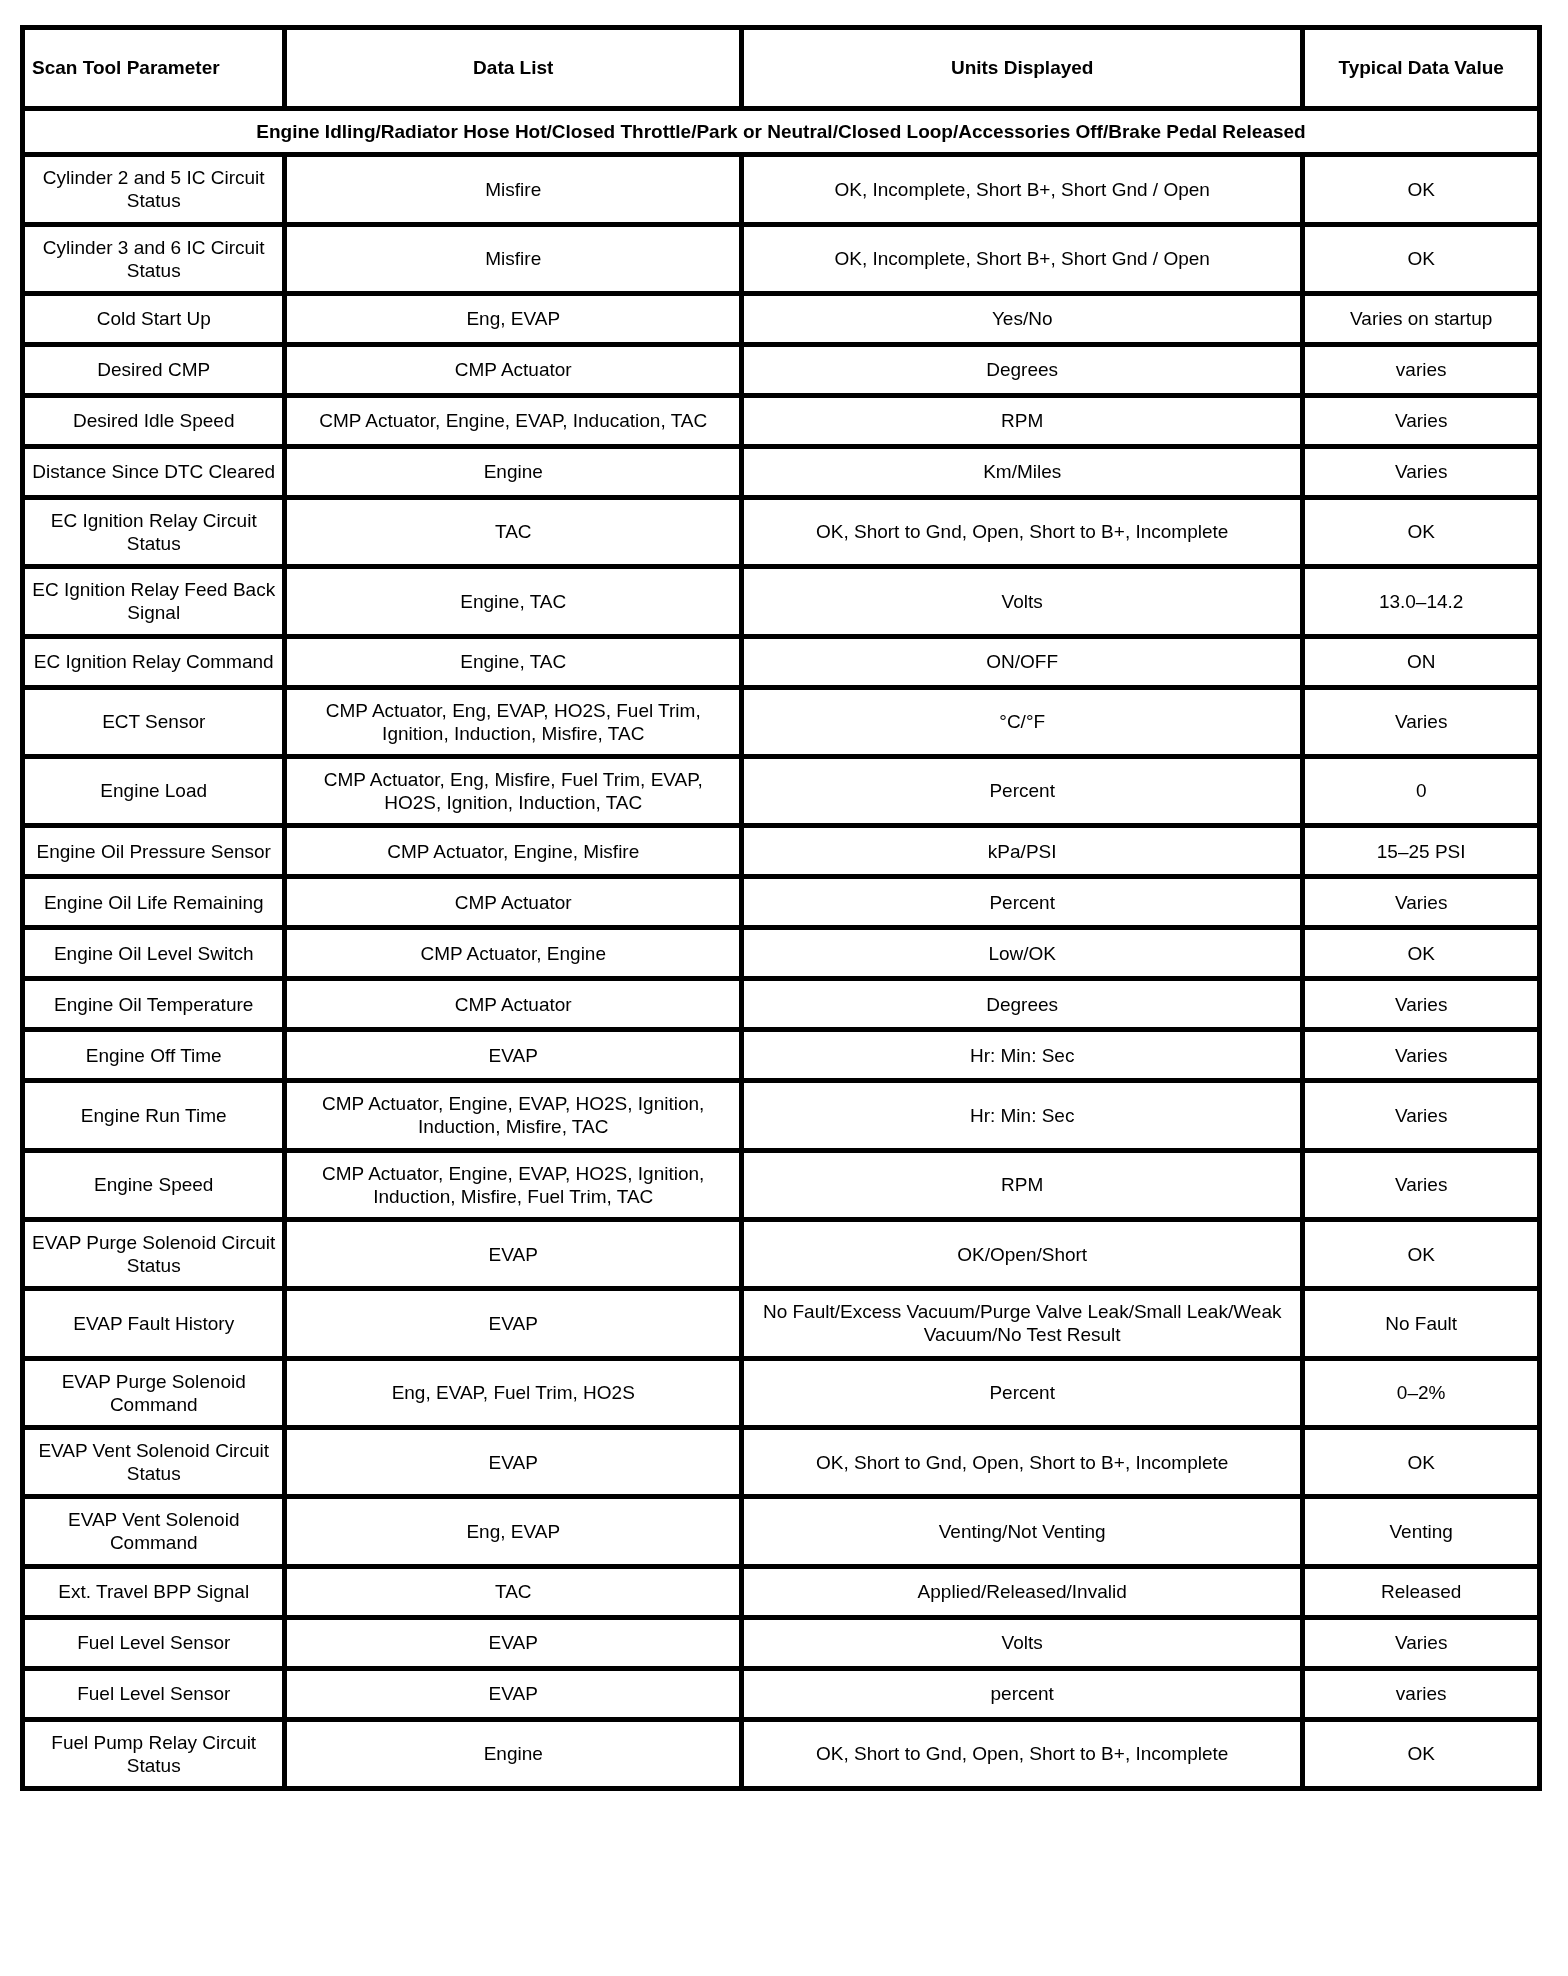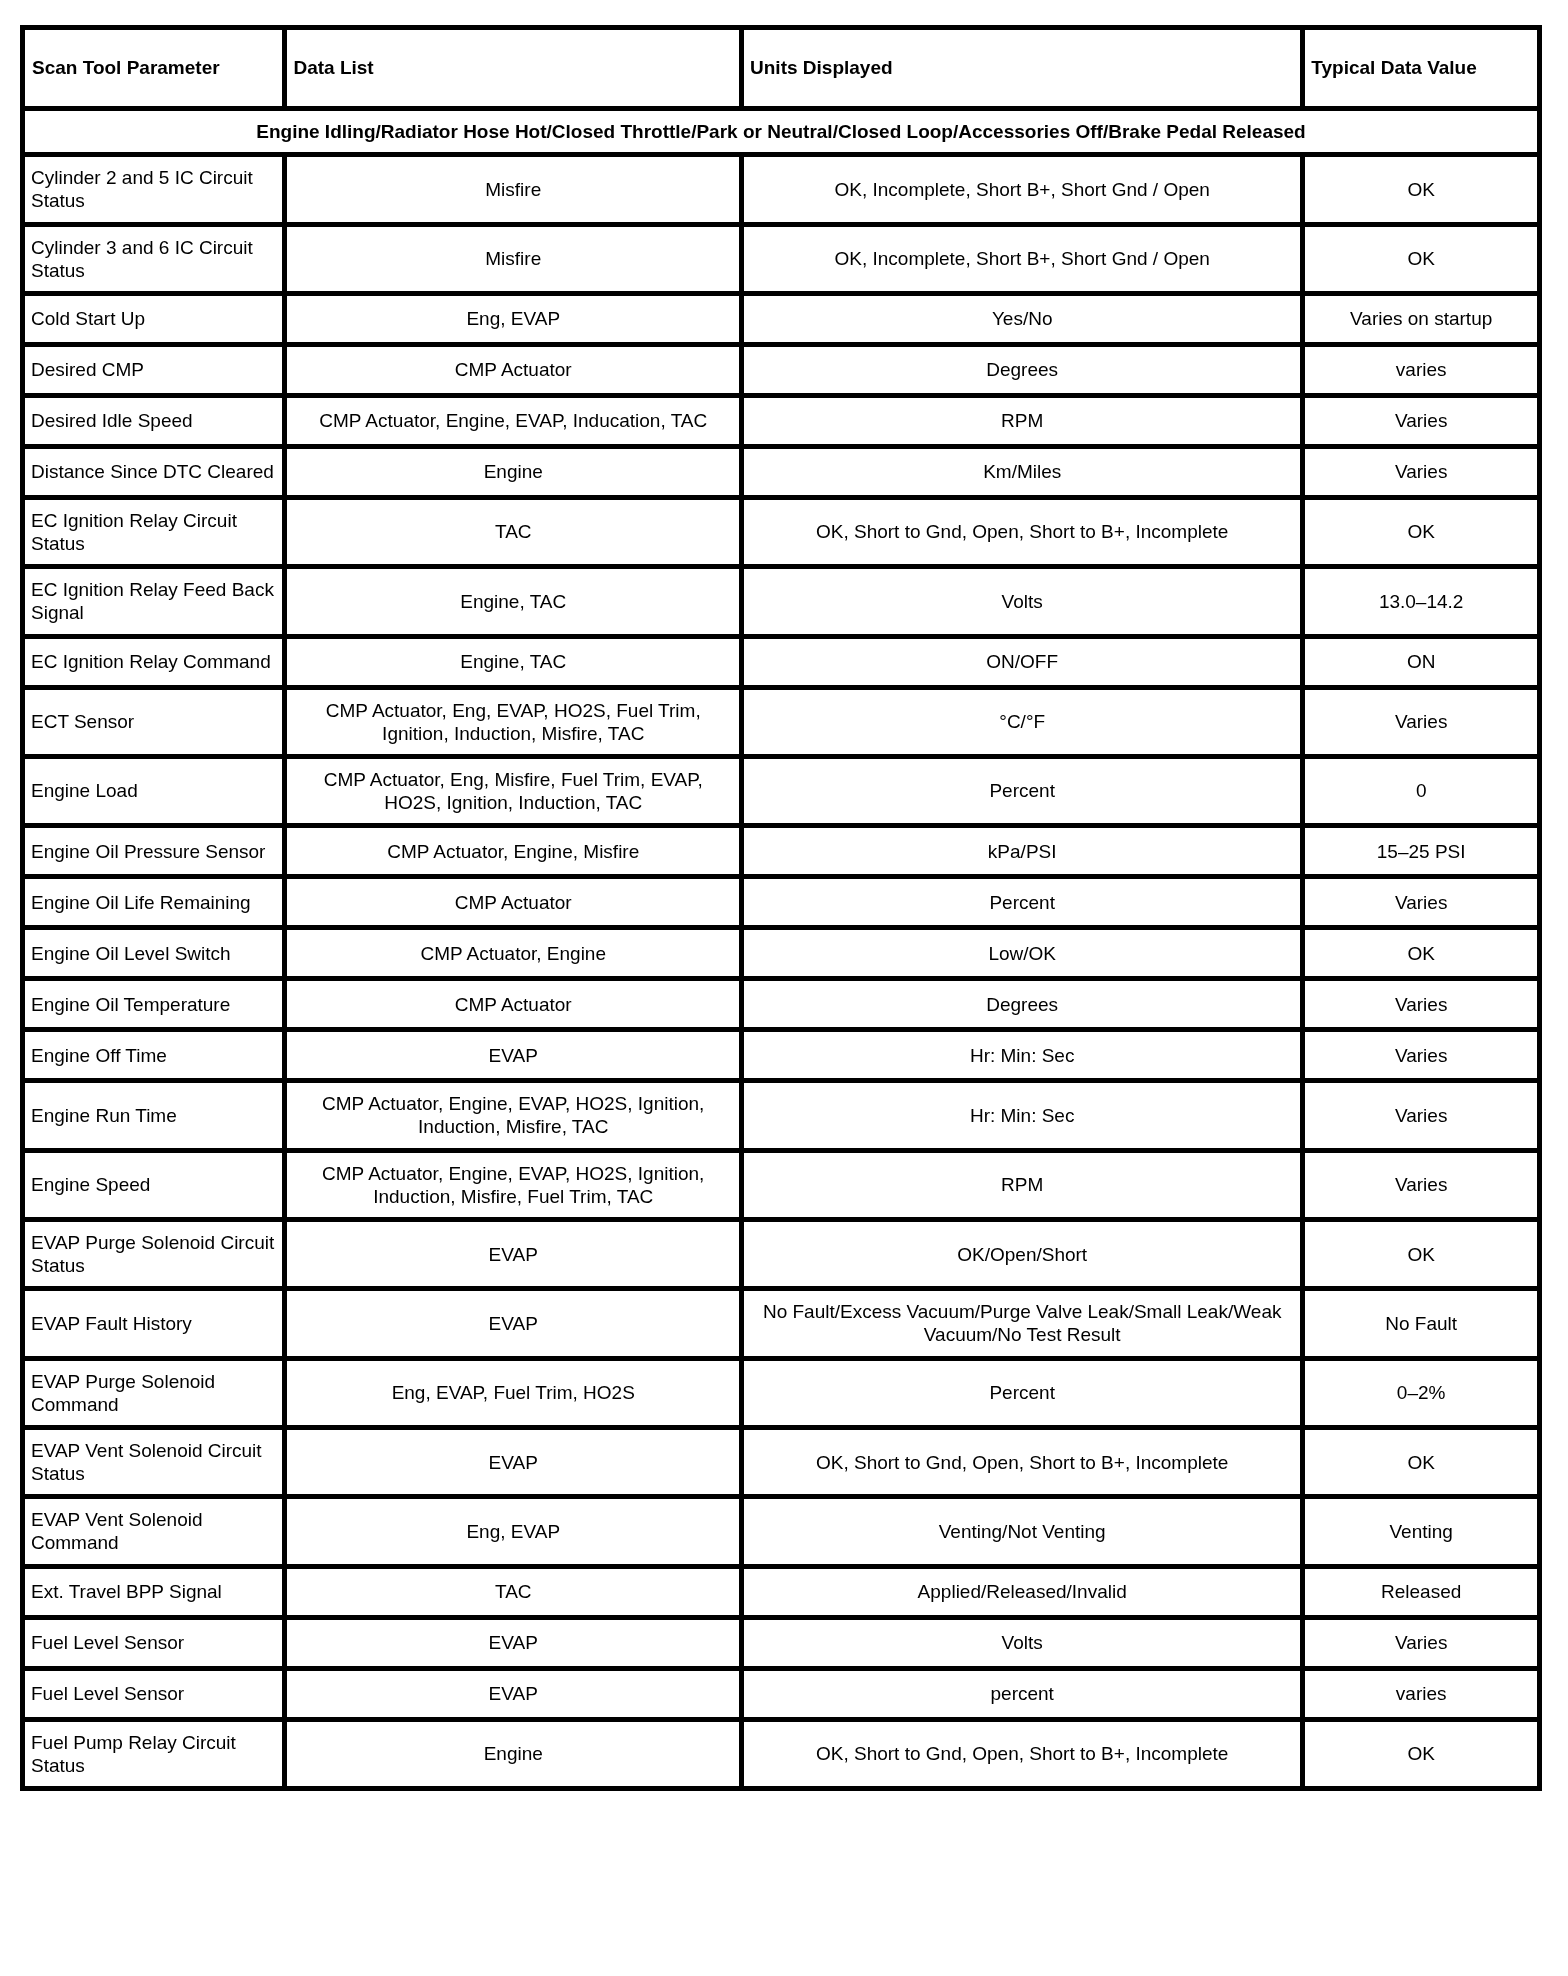--- a/index.html
+++ b/index.html
@@ -31,36 +31,36 @@
     overflow: hidden;
     word-wrap: break-word;
   }
   col.c1 { width: 17.3%; }
   col.c2 { width: 30.1%; }
   col.c3 { width: 37.0%; }
   col.c4 { width: 15.6%; }
 
   th.col-header {
     font-weight: bold;
-    text-align: left;
+    text-align: center;
     height: 58px;
     padding: 9px 4px;
   }
   th.col-header.first {
     text-align: left;
     padding-left: 7px;
   }
   td.condition-cell {
     font-weight: bold;
     text-align: center;
     padding: 7px 6px 7px 7px;
     font-size: 19.5px;
   }
   td.param-cell {
-    text-align: left;
+    text-align: center;
     padding-left: 7px;
     padding-right: 4px;
   }
   td.data-list-cell,
   td.units-cell,
   td.value-cell {
     text-align: center;
   }
   tr.data-row td {
     height: 28px;

